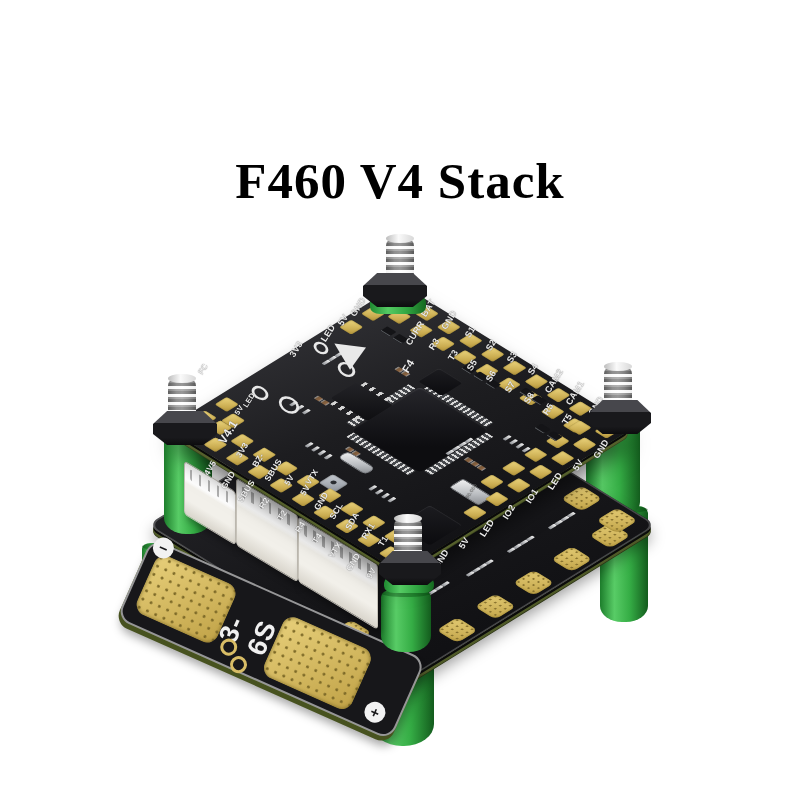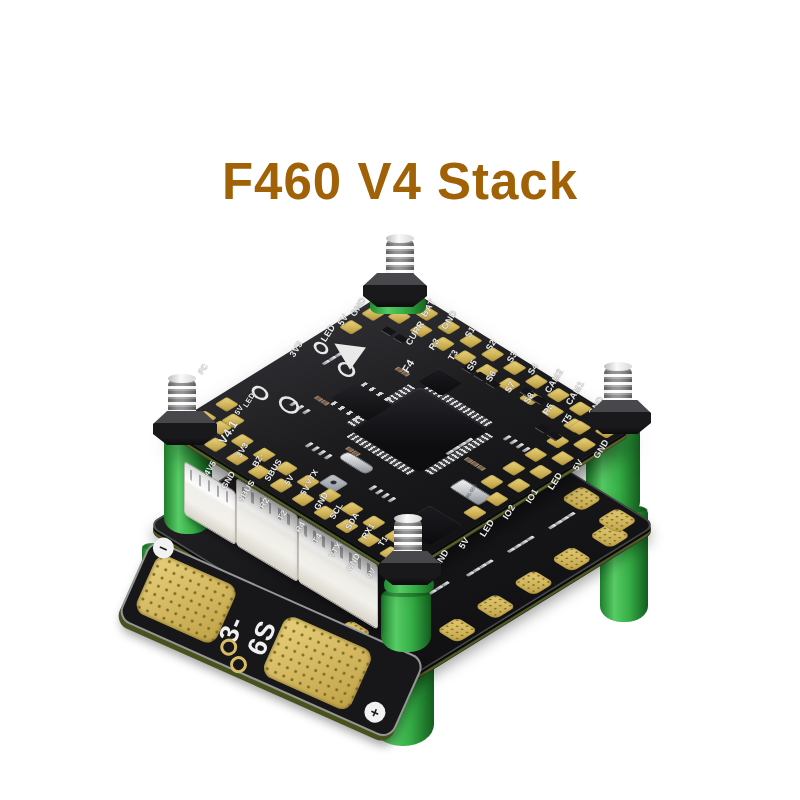--- a/index.html
+++ b/index.html
@@ -1,21 +1,21 @@
 <!DOCTYPE html>
 <html><head>
 <meta charset="utf-8">
 <style>
   html,body{margin:0;padding:0;background:#fff;}
   #stage{position:relative;width:800px;height:800px;background:#fff;overflow:hidden;
          font-family:"Liberation Sans",sans-serif;}
   
   #title{position:absolute;left:0;top:118px;width:800px;text-align:center;
-         font-family:Liberation Sans, sans-serif;font-weight:700;font-size:51px;
-         color:#a16207;letter-spacing:1px;}
+         font-family:Liberation Serif, serif;font-weight:700;font-size:51px;
+         color:#000000;letter-spacing:1px;}
   
   .board{position:absolute;width:330px;height:330px;border-radius:14px;
          transform:scaleY(0.62) rotate(45deg);}
   #fc{left:235px;top:263px;z-index:60;
       background:linear-gradient(105deg,#303034 0%,#1d1d20 45%,#121215 100%);
       box-shadow:3px 3px 0 #0a0a0a,6px 6px 0 #55602c,7px 7px 0 #39411d,
                  18px 18px 26px rgba(0,0,0,.55);}
   #esc{left:222px;top:345px;width:360px;height:360px;z-index:20;
       background:linear-gradient(105deg,#26262a 0%,#17171a 55%,#101013 100%);
       box-shadow:3px 3px 0 #0b0b0b,6px 6px 0 #4f5a28,7px 7px 0 #2b3215,

